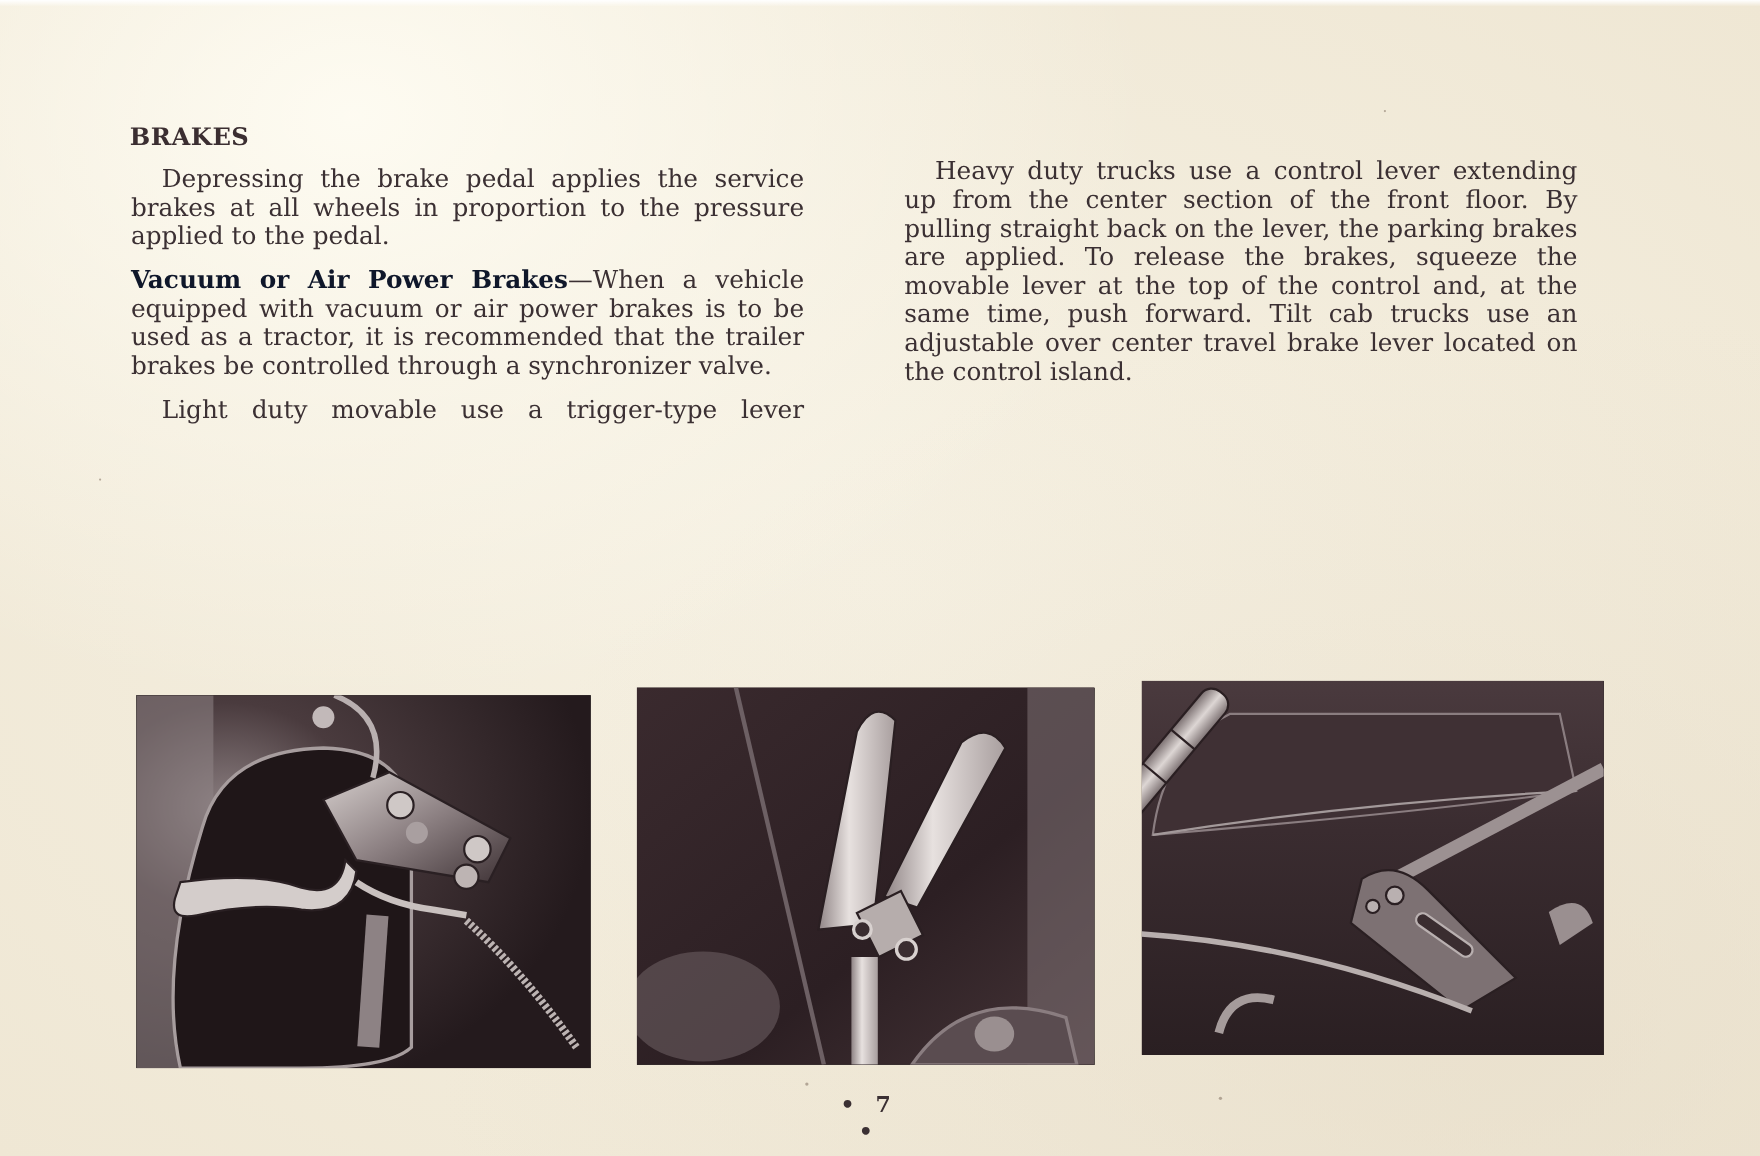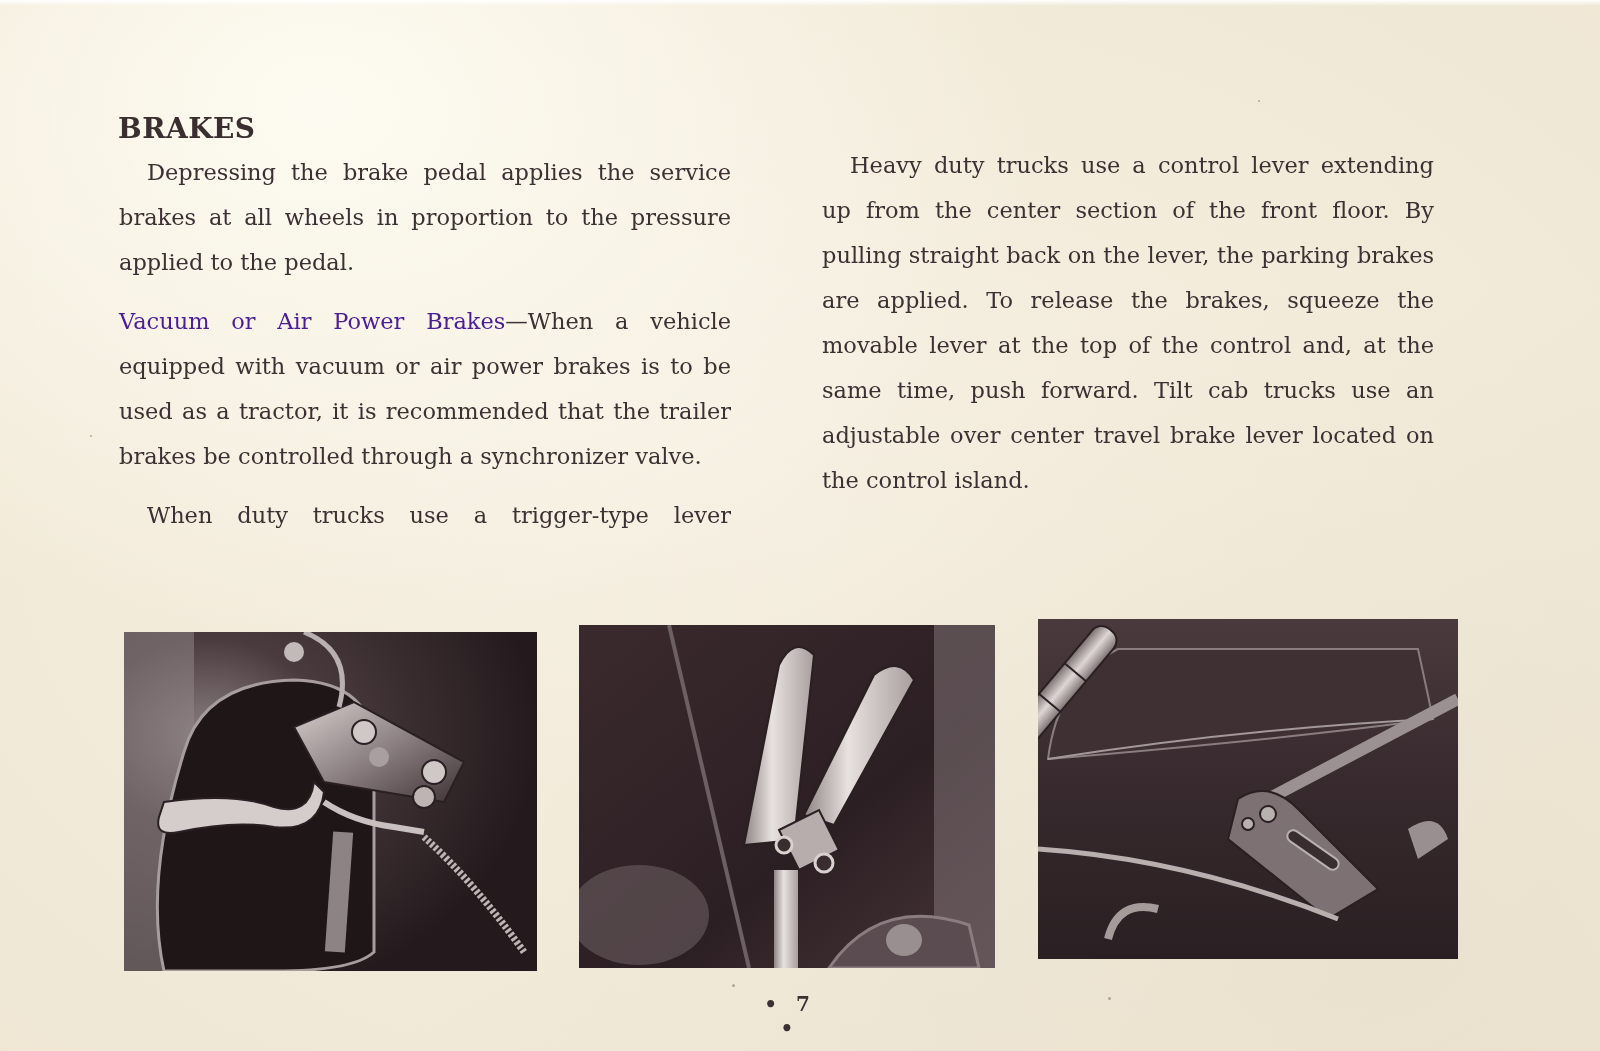--- a/index.html
+++ b/index.html
@@ -22,43 +22,43 @@
     .top-edge {
       position: absolute;
       left: 0; top: 0;
       width: 1600px; height: 6px;
       background: linear-gradient(to bottom, #ffffff, rgba(255,255,255,0));
     }
     .heading {
       position: absolute;
       left: 118px;
       top: 112px;
-      font-size: 28px;
+      font-size: 22px;
       font-weight: bold;
       letter-spacing: 0.5px;
       color: #3b2e31;
     }
     .column {
       position: absolute;
       width: 612px;
       font-size: 22.5px;
-      line-height: 45px;
+      line-height: 26px;
       color: #3b3033;
       text-align: justify;
     }
     .col-left { left: 119px; top: 150px; }
     .col-right { left: 822px; top: 143px; }
     .para {
       margin: 0 0 14px 0;
     }
     .para.indent { text-indent: 28px; }
     .para.tight { margin-bottom: 0; }
     .para .lead {
-      font-weight: normal;
-      color: #4c1d95;
+      font-weight: bold;
+      color: #0f172a;
     }
     .photo {
       position: absolute;
       overflow: hidden;
       background: #2e2226;
       box-shadow: inset 0 0 30px rgba(0,0,0,0.6);
     }
     .photo svg { display: block; }
     .photo-1 { left: 124px; top: 632px; width: 413px; height: 339px; }
     .photo-2 { left: 579px; top: 625px; width: 416px; height: 343px; }
@@ -90,21 +90,21 @@
 <div class="heading">BRAKES</div>
 
 <div class="column col-left">
   <p class="para indent">
     <span>Depressing the brake pedal applies the service brakes at all wheels in proportion to the pressure applied to the pedal.</span>
   </p>
   <p class="para">
     <span class="lead">Vacuum or Air Power Brakes</span><span>—When a vehicle equipped with vacuum or air power brakes is to be used as a tractor, it is recommended that the trailer brakes be controlled through a synchronizer valve.</span>
   </p>
   <p class="para indent tight" style="text-align-last: justify;">
-    <span>When duty trucks use a trigger-type lever</span>
+    <span>Light duty movable use a trigger-type lever</span>
   </p>
 </div>
 
 <div class="column col-right">
   <p class="para indent tight">
     <span>Heavy duty trucks use a control lever extending up from the center section of the front floor. By pulling straight back on the lever, the parking brakes are applied. To release the brakes, squeeze the movable lever at the top of the control and, at the same time, push forward. Tilt cab trucks use an adjustable over center travel brake lever located on the control island.</span>
   </p>
 </div>
 
 <div class="photo photo-1">

